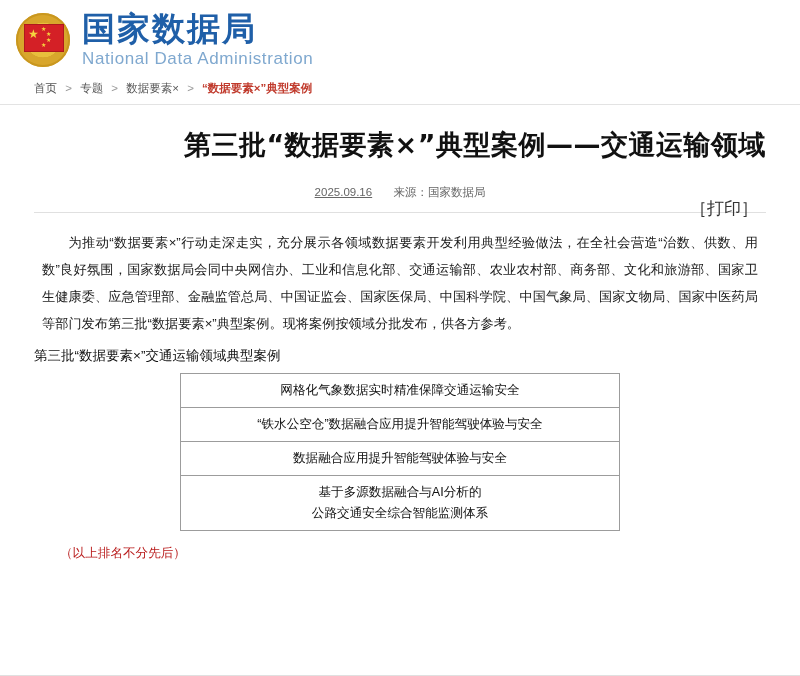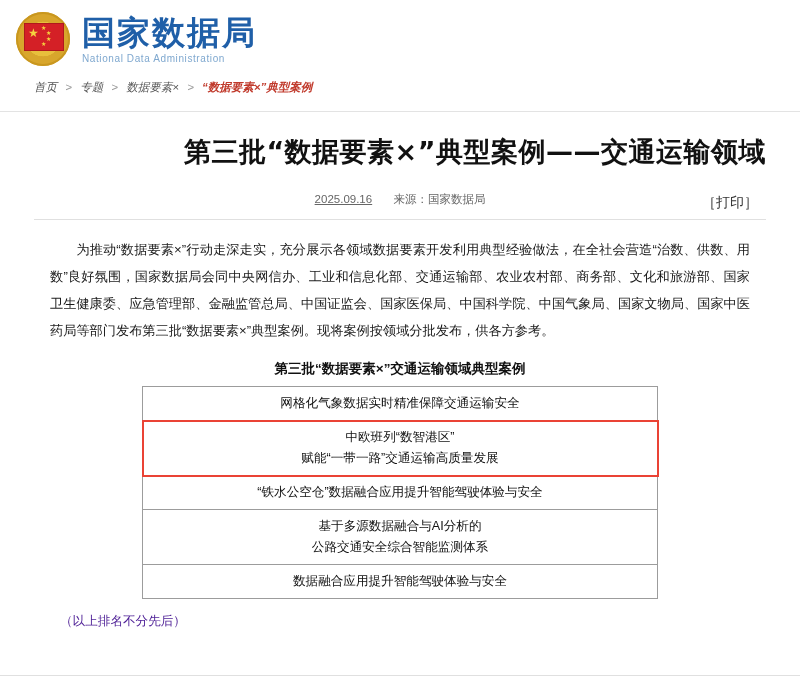--- a/index.html
+++ b/index.html
@@ -74,33 +74,32 @@
   }
   .title-cn {
     font-family: "DejaVu Sans", sans-serif;
     font-size: 33px;
     font-weight: bold;
     color: #1f5fa8;
     letter-spacing: 2px;
     line-height: 38px;
   }
   .title-en {
-    font-size: 10px;
+    font-size: 17px;
     color: #7fa8cf;
     letter-spacing: 0.6px;
     margin-top: 1px;
   }
 
   
   .breadcrumb {
     font-size: 11.5px;
     color: #555;
-    padding: 8px 0 16px 34px;
+    padding: 8px 0 8px 34px;
     border-bottom: 1px solid #e3e3e3;
-    font-style: italic;
   }
   .breadcrumb a {
     color: #555;
     text-decoration: none;
   }
   .breadcrumb .sep {
     color: #999;
     margin: 0 5px;
   }
   .breadcrumb .current {
@@ -126,71 +125,70 @@
     text-align: center;
     font-size: 11.5px;
     color: #666;
     margin-top: 22px;
     padding-bottom: 12px;
   }
   .meta-row .date { margin-right: 18px; text-decoration: underline; }
   .meta-row .print {
     position: absolute;
     right: 8px;
-    top: 2px;
+    top: 12px;
     color: #333;
-    font-size: 14px;
+    font-size: 17px;
   }
   .divider {
     border-bottom: 1px solid #e0e0e0;
     margin: 0 0 16px 0;
   }
 
   .body-text {
     font-size: 13.2px;
     line-height: 27px;
     color: #1a1a1a;
     text-align: justify;
   }
   .body-text p {
-    margin: 16px;
+    margin: 8px;
   }
   .indent2 { text-indent: 2em; }
 
   
   .table-title {
-    text-align: center;
-    font-weight: bold;
+    font-weight: normal;
     font-size: 13.5px;
     margin: 10px 0 8px 0;
     color: #111;
   }
   .case-table {
-    width: 516px;
+    width: 440px;
     margin: 0 auto;
     border-collapse: collapse;
     table-layout: fixed;
   }
   .case-table td {
     border: 1px solid #9c9c9c;
     text-align: center;
     font-size: 12.6px;
     line-height: 21px;
     padding: 6px 4px;
     color: #111;
   }
   .case-table td.highlight {
     outline: 2px solid #ea4335;
     outline-offset: -1px;
     position: relative;
   }
   .note {
     font-size: 12.6px;
     margin: 14px 0 0 26px;
-    color: #4c1d95;
+    color: #b91c1c;
   }
   .bottom-rule {
     position: absolute;
     left: 0;
     right: 0;
     bottom: 0;
     border-bottom: 1px solid #e0e0e0;
   }
 </style>
 </head>
@@ -241,41 +239,35 @@
     <div class="table-title">第三批“数据要素×”交通运输领域典型案例</div>
 
     <table class="case-table">
       <tbody>
         <tr>
           <td>
             <div>网格化气象数据实时精准保障交通运输安全</div>
           </td>
         </tr>
         <tr>
-          <td class="highlight">
-            <div>中欧班列“数智港区”</div>
-            <div>赋能“一带一路”交通运输高质量发展</div>
-          </td>
-        </tr>
-        <tr>
           <td>
             <div>“铁水公空仓”数据融合应用提升智能驾驶体验与安全</div>
+          </td>
+        </tr>
+        <tr>
+          <td>
+            <div>数据融合应用提升智能驾驶体验与安全</div>
           </td>
         </tr>
         <tr>
           <td>
             <div>基于多源数据融合与AI分析的</div>
             <div>公路交通安全综合智能监测体系</div>
           </td>
         </tr>
-        <tr>
-          <td>
-            <div>数据融合应用提升智能驾驶体验与安全</div>
-          </td>
-        </tr>
       </tbody>
     </table>
 
     <div class="note">（以上排名不分先后）</div>
   </div>
 
   <div class="bottom-rule"></div>
 </div>
 
 </body></html>

